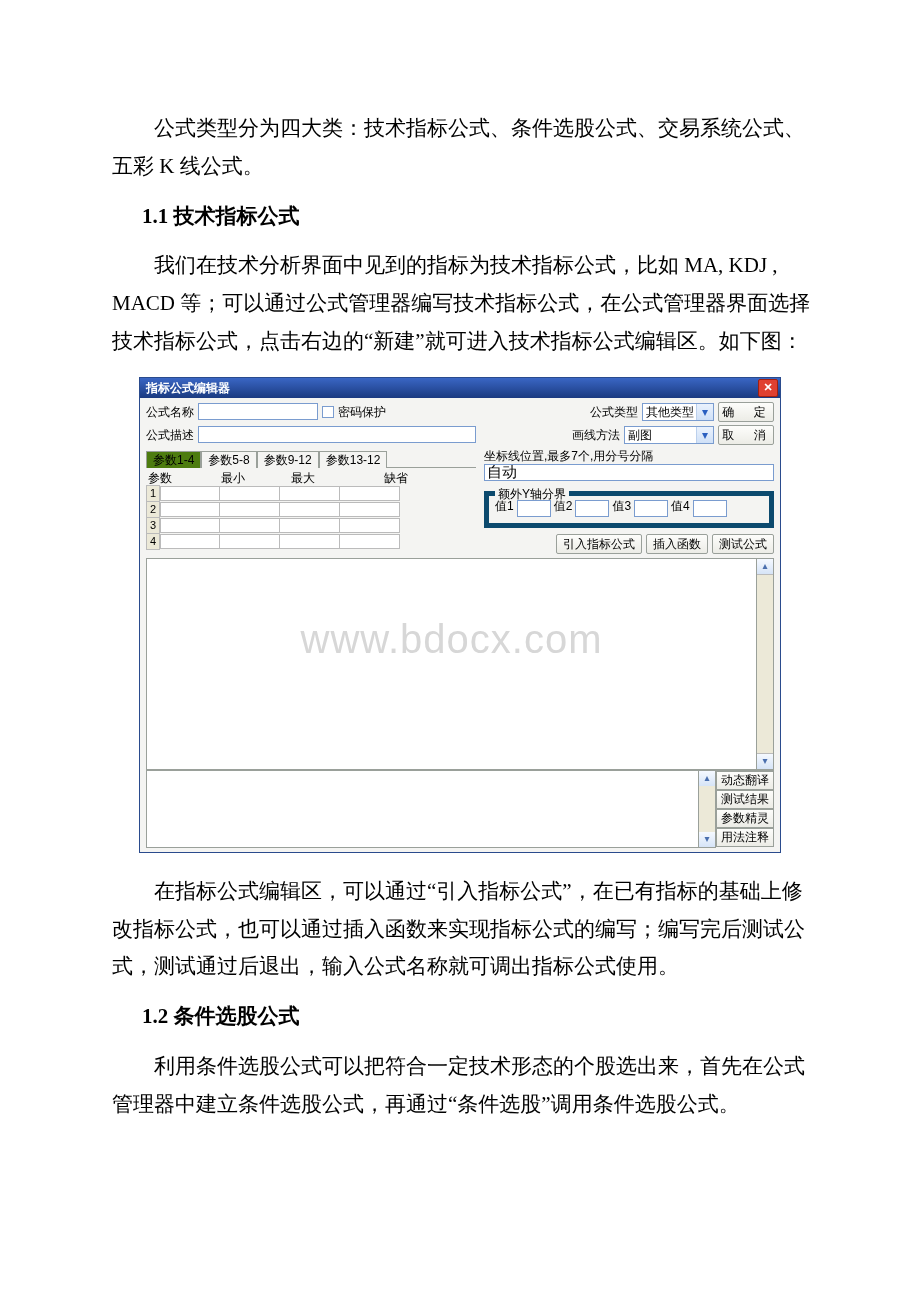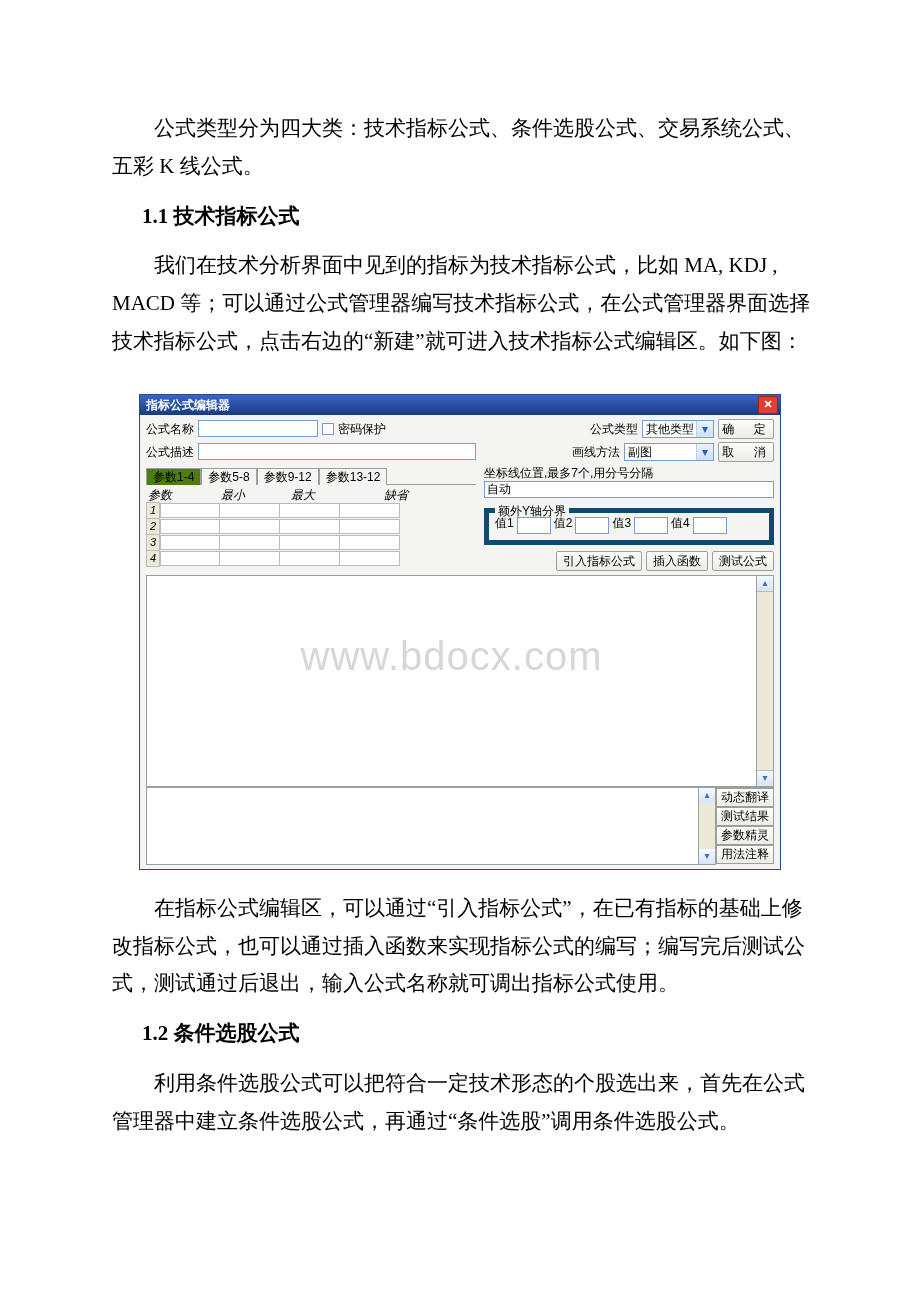--- a/index.html
+++ b/index.html
@@ -15,21 +15,21 @@
     margin: 0 auto;
     padding: 110px 100px 60px 100px;
     box-sizing: border-box;
   }
   .para { margin: 0 0 12px 12px; text-indent: 2em; }
   .heading { font-weight: bold; margin: 10px 0 12px 0; text-indent: 2em; }
 
   
   .app-window {
     width: 640px;
-    margin: 33px auto 20px auto;
+    margin: 16px auto 20px auto;
     border: 1px solid #2a4b8d;
     font-family: Tahoma, "SimSun", sans-serif;
     font-size: 12px;
     line-height: 1;
     color: #000;
     background: #f4f4f2;
     position: relative;
   }
   .titlebar {
     background: linear-gradient(#3a66c4, #1a3a80);
@@ -52,21 +52,21 @@
   .window-body { padding: 4px 6px 4px 6px; }
 
   .row { display: flex; align-items: center; margin-bottom: 3px; gap: 4px; }
   .lbl { white-space: nowrap; }
   .txt {
     height: 17px;
     border: 1px solid #7a9ccf;
     background: #fff;
     box-sizing: border-box;
     padding: 0 2px;
-    font-size: 12px;
+    font-size: 15px;
   }
   .chk {
     width: 12px; height: 12px;
     border: 1px solid #7a9ccf;
     background: #fff;
     display: inline-block;
     box-sizing: border-box;
   }
   .sel {
     display: flex;
@@ -111,21 +111,21 @@
     position: relative;
     top: 1px;
   }
   .tab.active { background: #4d7c0f; }
   
   .param-table {
     display: flex; flex-direction: column;
     border: none;
     margin-top: 2px;
   }
-  .param-head, .param-row { display: flex; height: 16px; align-items: center; font-style: italic; }
+  .param-head, .param-row { display: flex; height: 16px; align-items: center; }
   .param-head span, .param-row span { text-align: center; }
   .pcol-lbl { width: 50px; text-align: left !important; padding-left: 2px;}
   .pcol-idx { width: 12px; text-align: center; border: 1px solid #bbb; background:#ece9d8; height:15px; display:flex;align-items:center;justify-content:center;font-size:11px;}
   .pcell {
     width: 60px; height: 15px;
     border: 1px solid #bbb; border-left: none;
     background: #fff;
     box-sizing: border-box;
   }
   .param-row .pcell:first-of-type { }

